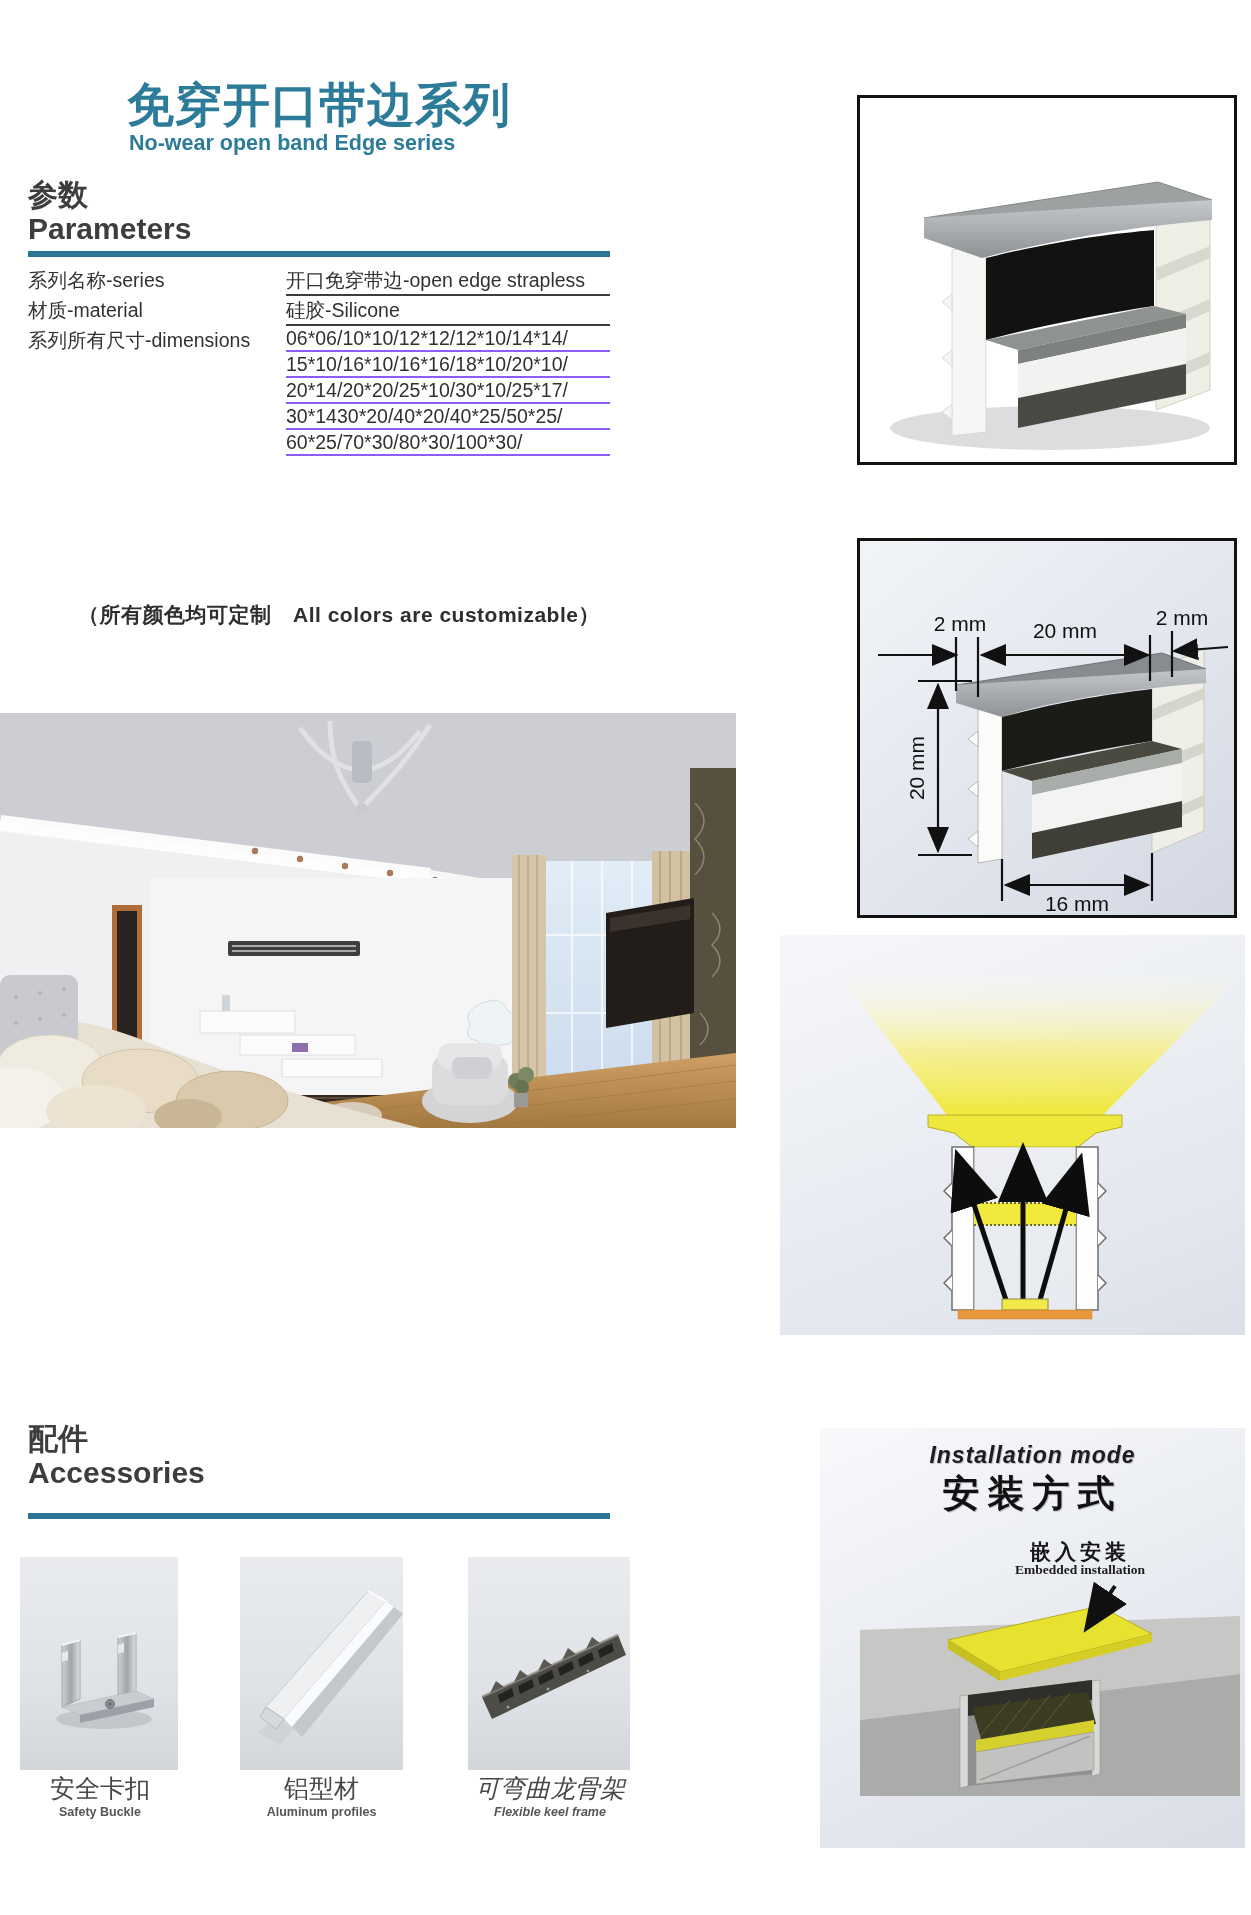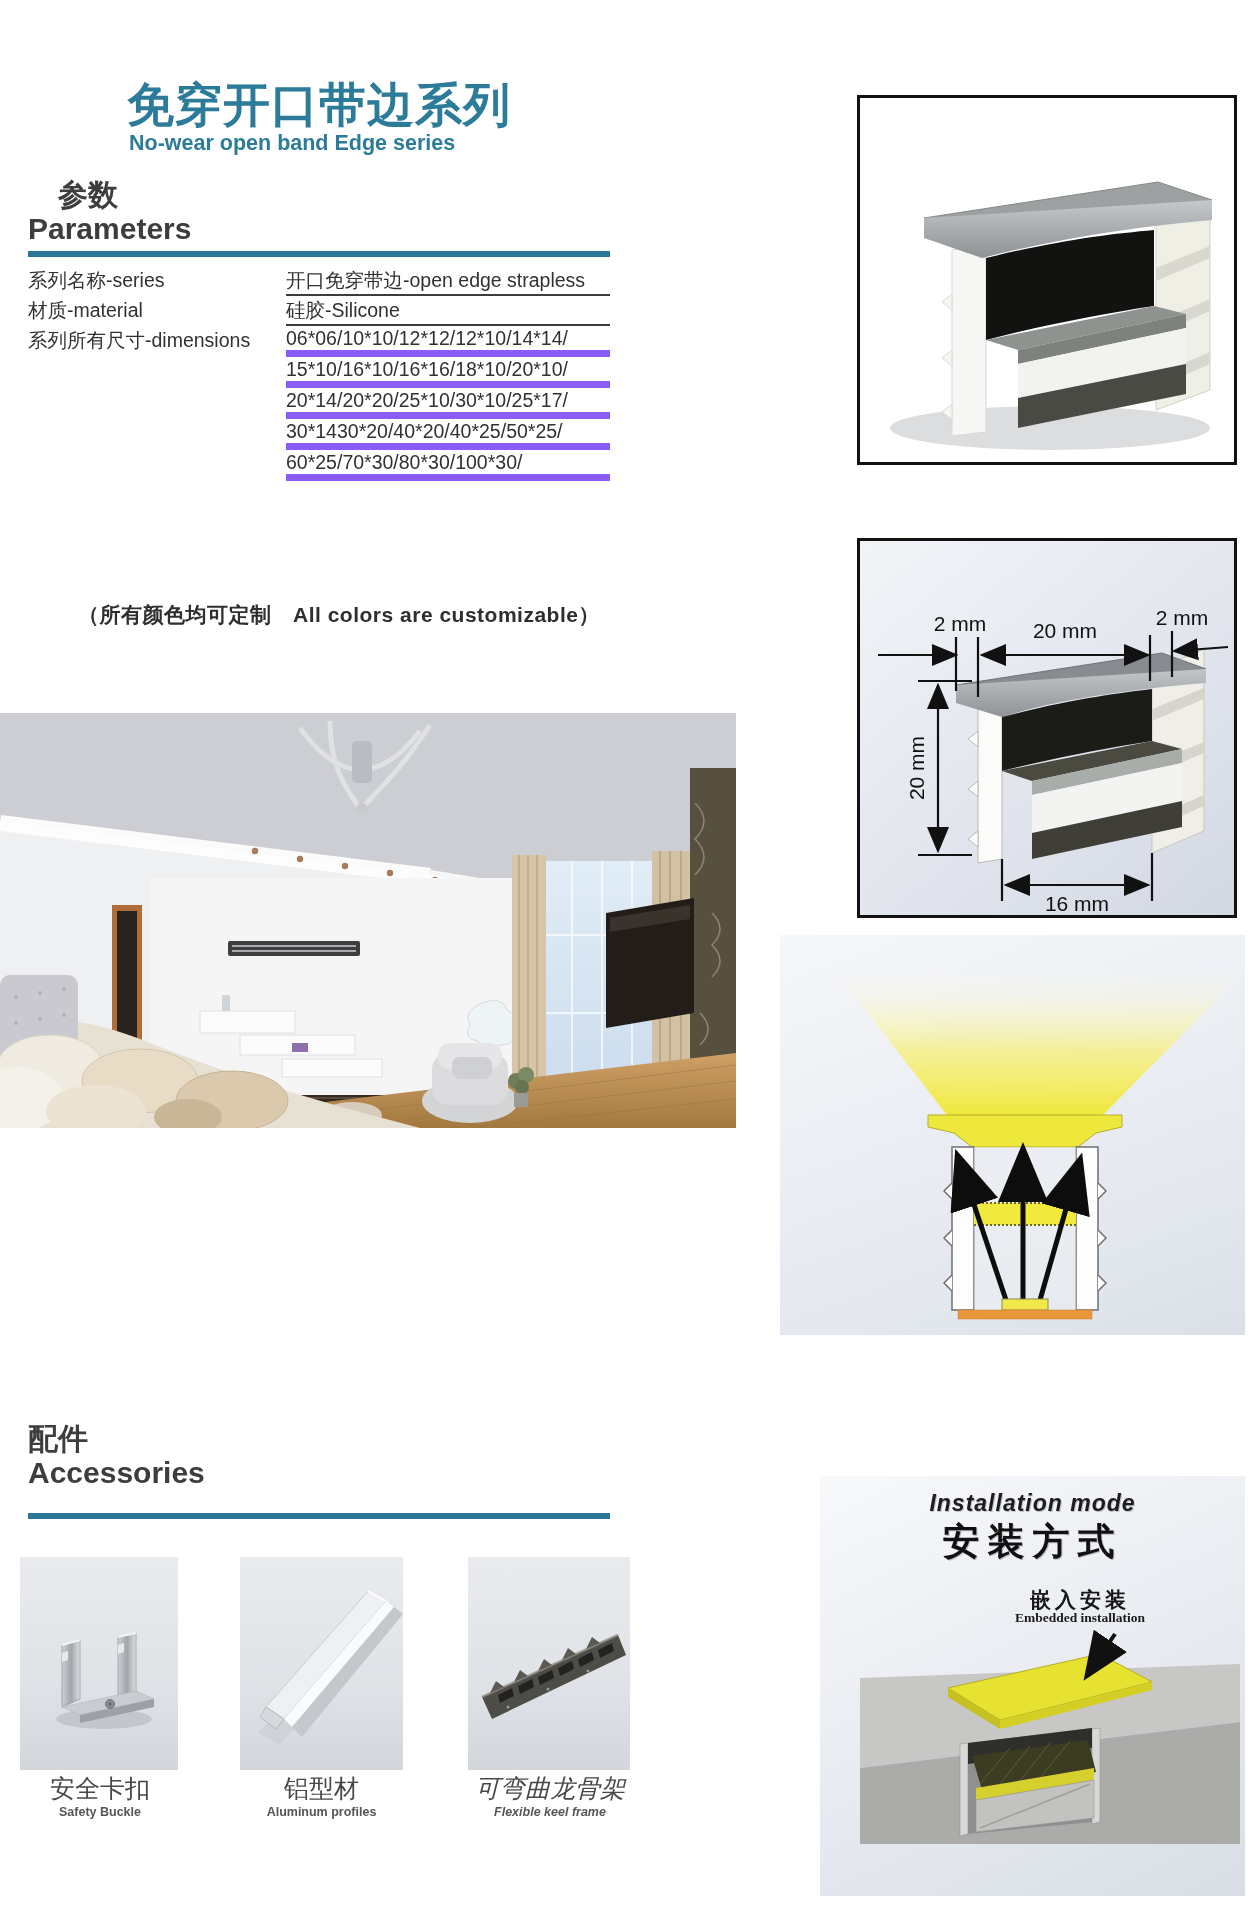--- a/index.html
+++ b/index.html
@@ -12,59 +12,59 @@
   .title-cn{position:absolute;left:127px;top:74px;font-size:47px;font-weight:900;color:#2b7b99;letter-spacing:1px;}
   .title-en{position:absolute;left:129px;top:131px;font-size:21.5px;font-weight:700;color:#2b7b99;}
   
   .sec-head{position:absolute;left:28px;font-size:30px;font-weight:800;color:#3d3d3d;line-height:34px;}
   .teal-bar{position:absolute;left:28px;width:582px;height:6px;background:#2b7694;}
   
   .param-table{position:absolute;left:28px;top:266px;width:582px;font-size:19.5px;color:#313131;}
   .p-row{display:flex;align-items:flex-start;}
   .p-label{width:258px;flex:none;padding:1px 0 2px 0;}
   .p-value{flex:1;border-bottom:2px solid #3c3c3c;padding:1px 0 0 0;min-height:21px;}
-  .p-vline{border-bottom:7px solid #8b5cf6;padding:1px 0 0 0;}
+  .p-vline{border-bottom:2px solid #8b5cf6;padding:1px 0 0 0;}
   .note{position:absolute;left:78px;top:601px;font-size:21px;font-weight:700;color:#2e2e2e;letter-spacing:.5px;}
   
   .box1{position:absolute;left:857px;top:95px;width:380px;height:370px;border:3px solid #121212;background:#ffffff;}
   .box2{position:absolute;left:857px;top:538px;width:380px;height:380px;border:3px solid #121212;
         background:linear-gradient(140deg,#f2f4f8 0%,#dde1ea 70%,#d2d7e2 100%);}
   .light-panel{position:absolute;left:780px;top:935px;width:465px;height:400px;
         background:linear-gradient(160deg,#f6f7fa 0%,#e3e7ee 75%,#dbe0e8 100%);}
   
   .photo{position:absolute;left:0;top:713px;width:736px;height:415px;overflow:hidden;background:#eef0f2;}
   
   .acc-photo{position:absolute;top:1557px;height:213px;background:linear-gradient(180deg,#e9ebef 0%,#dfe2e6 60%,#d3d6db 100%);}
   .acc1{left:20px;width:158px;} .acc2{left:240px;width:163px;} .acc3{left:468px;width:162px;}
   .acc-cn{position:absolute;top:1772px;font-size:25px;font-weight:500;color:#484848;text-align:center;}
   .acc-en{position:absolute;top:1805px;font-size:12.5px;font-weight:700;color:#565656;text-align:center;}
   .acc-cn1,.acc-en1{left:20px;width:160px;} .acc-cn2,.acc-en2{left:240px;width:163px;} .acc-cn3,.acc-en3{left:455px;width:190px;font-style:italic;}
   
-  .install-panel{position:absolute;left:820px;top:1476px;width:425px;height:420px;
+  .install-panel{position:absolute;left:820px;top:1428px;width:425px;height:420px;
         background:linear-gradient(155deg,#f8f9fb 0%,#e7eaf0 55%,#d9dee6 100%);}
   .inst-en{position:absolute;left:0;top:14px;width:100%;text-align:center;font-size:23px;font-style:italic;
         font-weight:800;color:#1d1d1d;letter-spacing:1px;text-shadow:1px 1px 0 #bfc3c9;}
   .inst-cn{position:absolute;left:0;top:41px;width:100%;text-align:center;font-size:37px;font-weight:900;
         color:#111;letter-spacing:8px;text-shadow:1px 1px 0 #b9bdc3;}
   .inst-m-cn{position:absolute;left:130px;top:110px;width:260px;text-align:center;font-size:21px;font-weight:800;
         color:#161616;letter-spacing:4px;}
   .inst-m-en{position:absolute;left:130px;top:134px;width:260px;text-align:center;font-size:13.5px;font-weight:700;
         color:#1b1b1b;font-family:"Liberation Serif","DejaVu Serif",serif;}
   .inst-art{position:absolute;left:40px;top:150px;width:380px;height:270px;}
   svg{display:block;}
 </style>
 </head>
 <body>
 
 <div class="page">
 
   <div class="title-cn">免穿开口带边系列</div>
   <div class="title-en">No-wear open band Edge series</div>
 
-  <div class="sec-head" style="top:178px;margin-left:30px;">参数</div>
+  <div class="sec-head" style="top:178px;">参数</div>
   <div class="sec-head" style="top:212px;text-align:right;">Parameters</div>
   <div class="teal-bar" style="top:251px;"></div>
 
   <div class="param-table">
     <div class="p-row">
       <div class="p-label">系列名称-series</div>
       <div class="p-value">开口免穿带边-open edge strapless</div>
     </div>
     <div class="p-row">
       <div class="p-label">材质-material</div>

